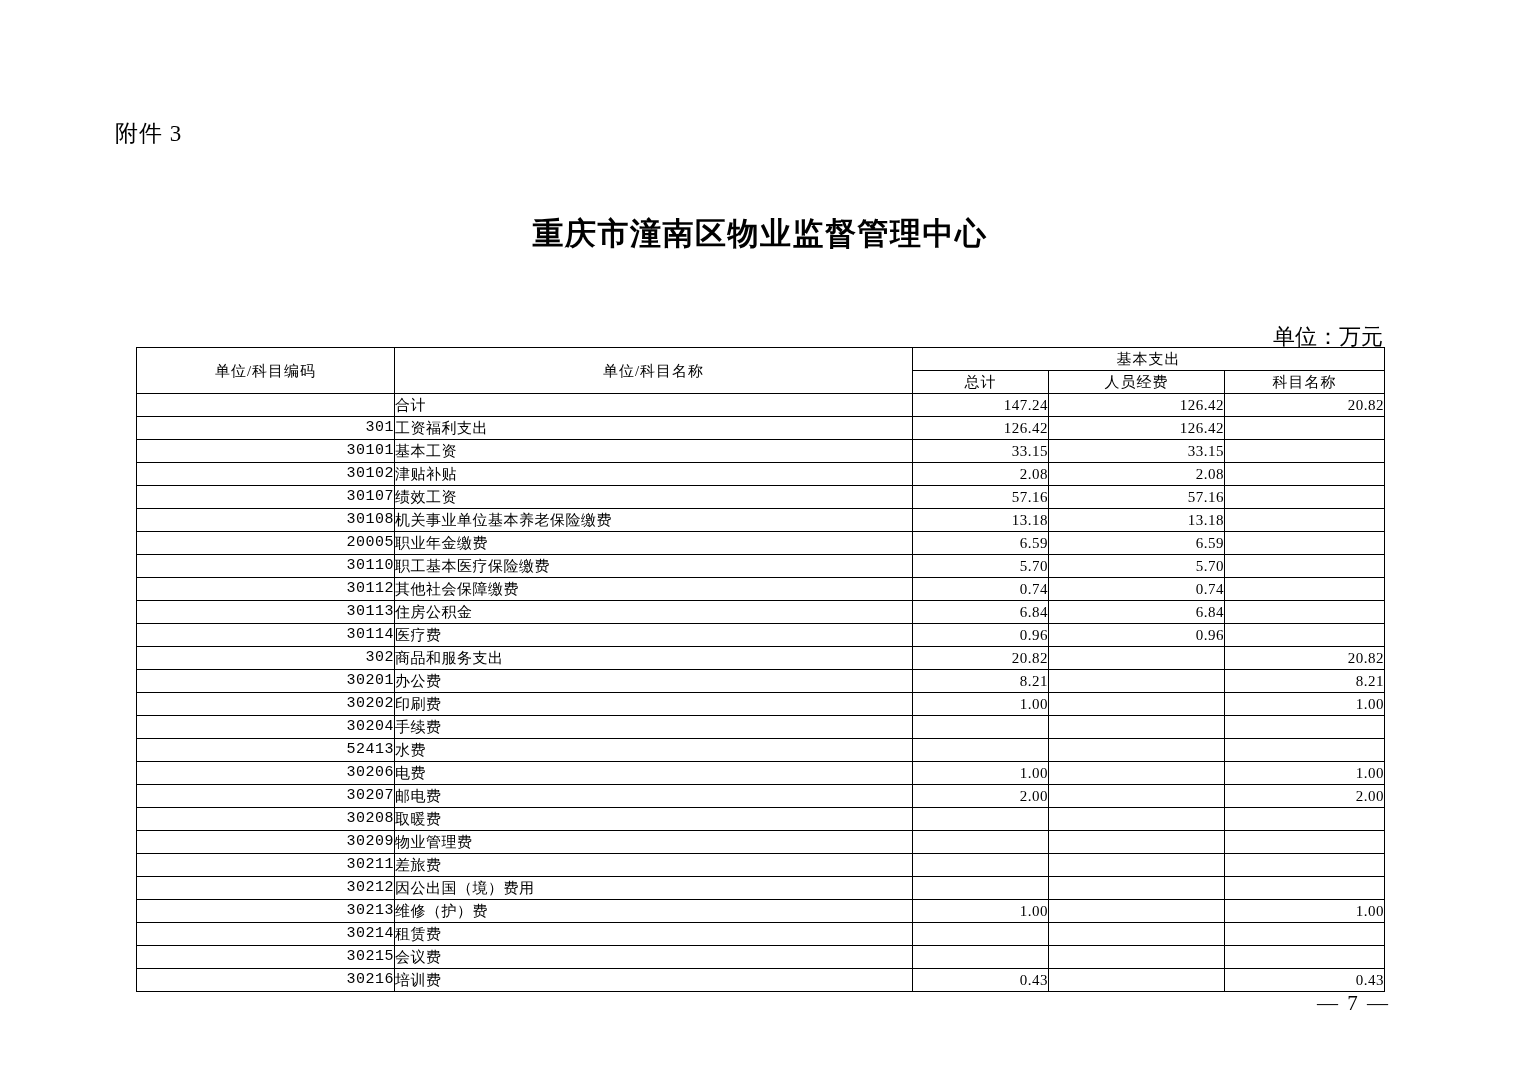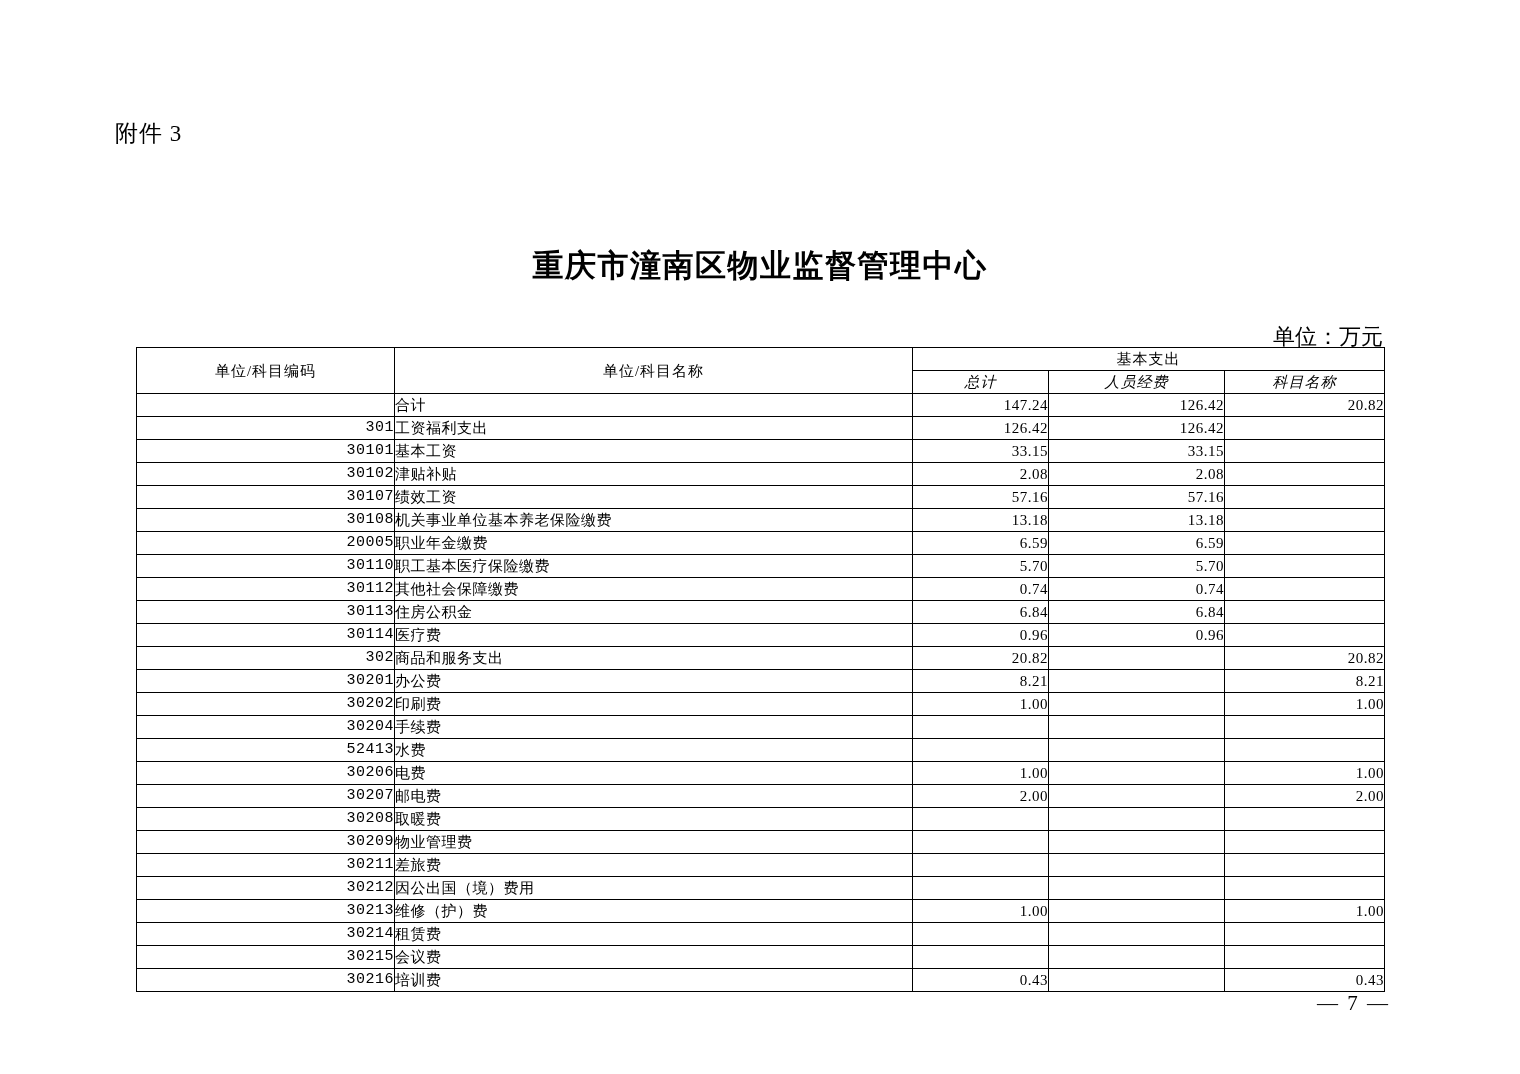--- a/index.html
+++ b/index.html
@@ -35,21 +35,20 @@
     right: 0;
     top: 212px;
     text-align: center;
   }
   .doc-title .line {
     font-size: 31px;
     font-weight: bold;
     line-height: 44px;
     letter-spacing: 1.5px;
     font-family: "Liberation Serif", "DejaVu Serif", serif;
-    margin-top: 32px;
   }
   .unit-note {
     position: absolute;
     right: 137px;
     top: 322px;
     font-size: 22px;
   }
   table.budget {
     position: absolute;
     left: 136px;
@@ -73,21 +72,21 @@
   col.c-person { width: 176px; }
   col.c-public { width: 160px; }
 
   th.hdr {
     text-align: center;
     vertical-align: middle;
     font-size: 16px;
     letter-spacing: 1px;
   }
   th.hdr-tall { height: 34px; }
-  th.hdr-sub { height: 26px; font-style: italic; }
+  th.hdr-sub { height: 26px; }
 
   td.code {
     text-align: right;
     letter-spacing: 0.5px;
     font-family: Liberation Mono, monospace;
   }
   td.name {
     text-align: left;
     padding-left: 10px;
     letter-spacing: 0.5px;

